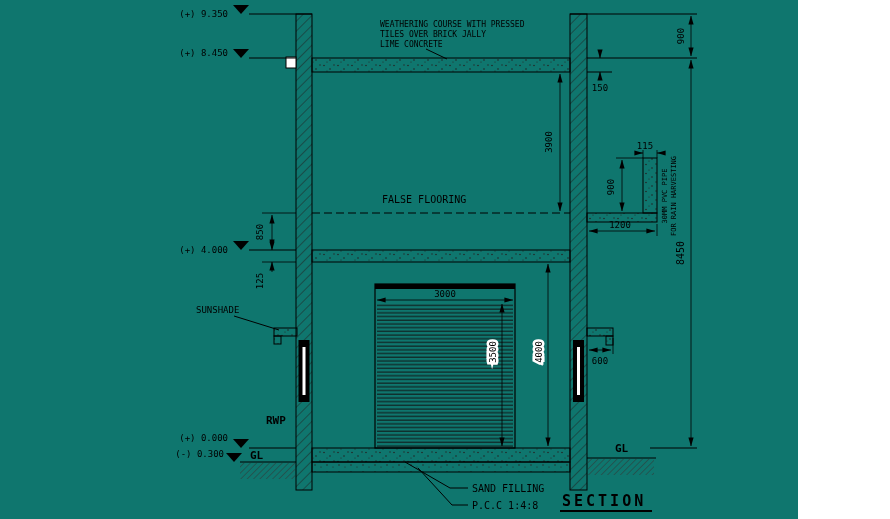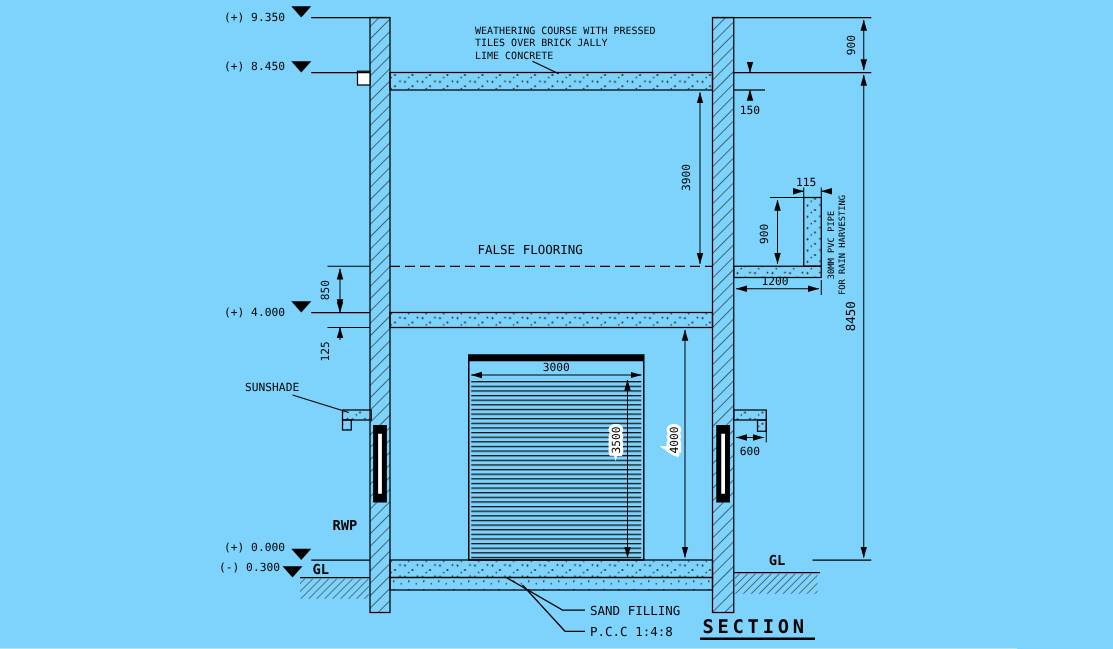--- a/index.html
+++ b/index.html
@@ -1,16 +1,16 @@
 <!DOCTYPE html>
 <html><head>
 <meta charset="utf-8">
 <style>
   html,body{margin:0;padding:0;background:#ffffff;}
-  .canvas{position:relative;width:890px;height:519px;background:#7dd3fc;overflow:hidden;
+  .canvas{position:relative;width:798px;height:519px;background:#0f766e;overflow:hidden;
           font-family:"DejaVu Sans Mono", monospace;}
   svg{display:block;}
   svg text{fill:#000;font-family:"DejaVu Sans Mono", monospace;}
   .t7{font-size:7px;} .t8{font-size:8px;} .t9{font-size:9px;}
   .t10{font-size:10px;} .t11{font-size:11px;font-weight:bold;}
   .title{font-size:15px;font-weight:bold;letter-spacing:3px;}
   .end{text-anchor:end;} .mid{text-anchor:middle;}
   .halo{stroke:#fff;stroke-width:5px;paint-order:stroke fill;}
   .ln{stroke:#000;stroke-width:1;fill:none;}
   .dim{stroke:#000;stroke-width:0.8;fill:none;}

